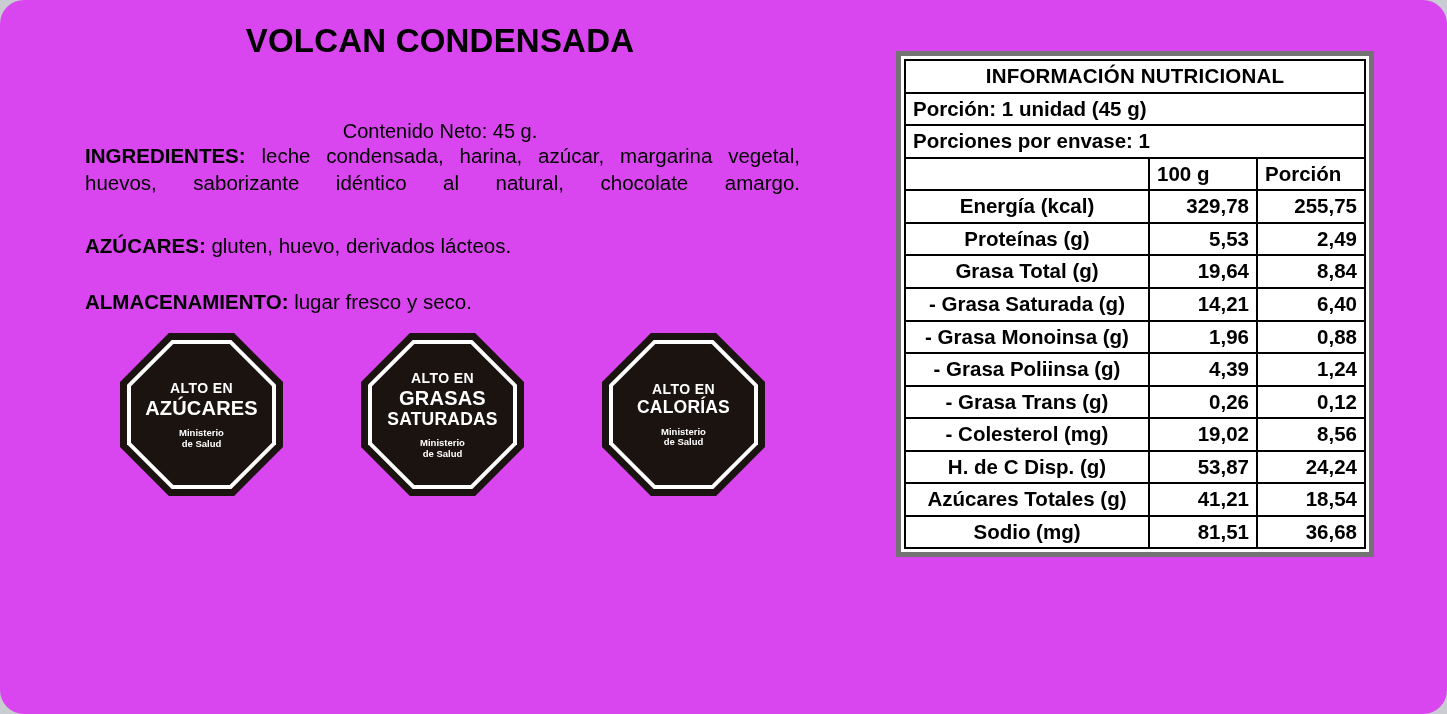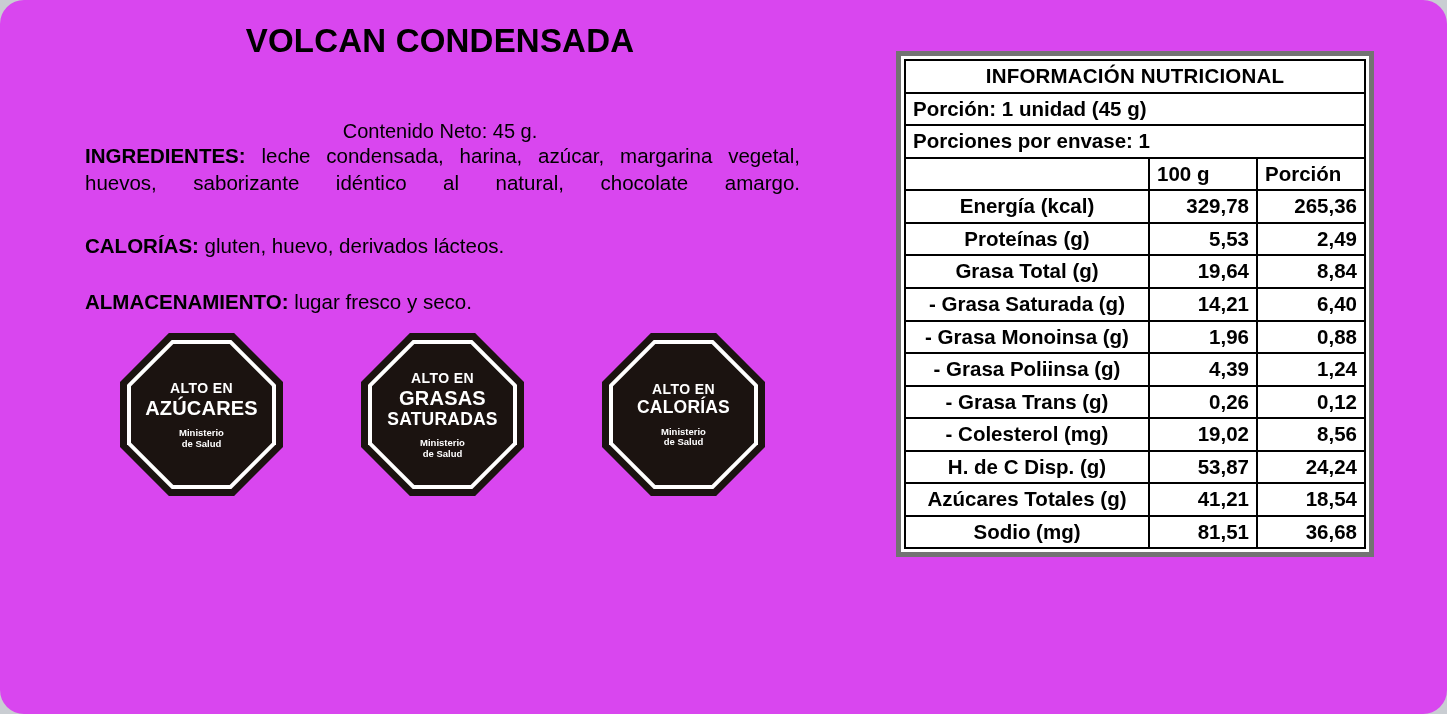--- a/index.html
+++ b/index.html
@@ -208,21 +208,21 @@
   <div class="left-col">
 
     <div class="product-title">VOLCAN CONDENSADA</div>
     <div class="net-content">Contenido Neto: 45 g.</div>
 
     <div class="para" id="ingredients-block">
       <span class="lead">INGREDIENTES:</span><span class="body-text"> leche condensada, harina, azúcar, margarina vegetal, huevos, saborizante idéntico al natural, chocolate amargo.</span>
     </div>
 
     <div class="para" id="allergens-block">
-      <span class="lead">CALORÍAS:</span><span class="body-text"> gluten, huevo, derivados lácteos.</span>
+      <span class="lead">AZÚCARES:</span><span class="body-text"> gluten, huevo, derivados lácteos.</span>
     </div>
 
     <div class="para" id="storage-block">
       <span class="lead">ALMACENAMIENTO:</span><span class="body-text"> lugar fresco y seco.</span>
     </div>
 
     <div class="stamps">
 
       <div class="stamp">
         <div class="oct-outer"></div>
@@ -283,21 +283,21 @@
         </tr>
         <tr>
           <td class="blank"></td>
           <td class="colhead">100 g</td>
           <td class="colhead">Porción</td>
         </tr>
 
         <tr>
           <td class="nutrient">Energía (kcal)</td>
           <td class="val">329,78</td>
-          <td class="val">265,36</td>
+          <td class="val">255,75</td>
         </tr>
         <tr>
           <td class="nutrient">Proteínas (g)</td>
           <td class="val">5,53</td>
           <td class="val">2,49</td>
         </tr>
         <tr>
           <td class="nutrient">Grasa Total (g)</td>
           <td class="val">19,64</td>
           <td class="val">8,84</td>

